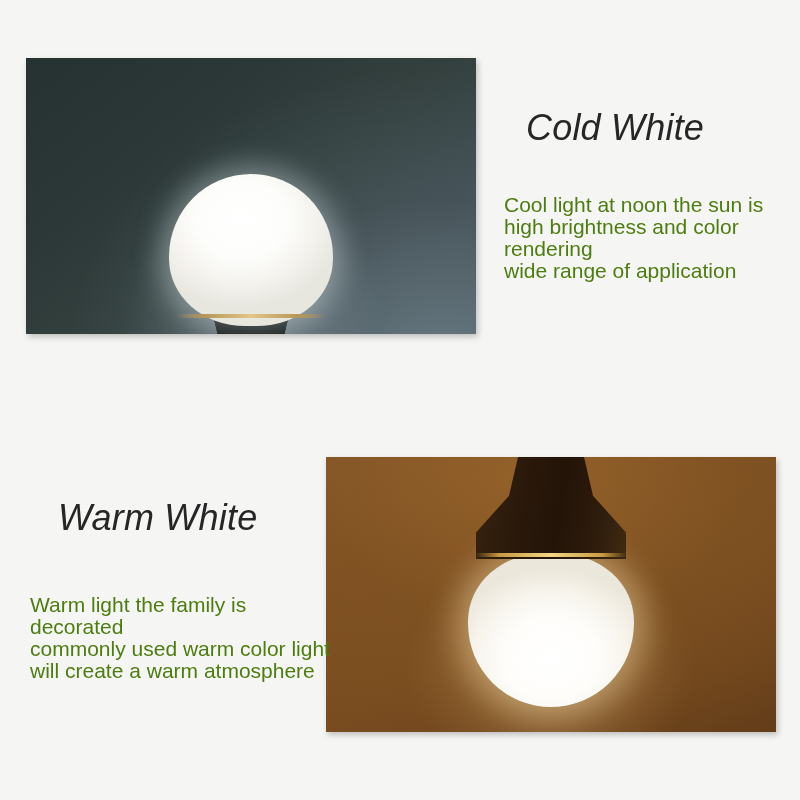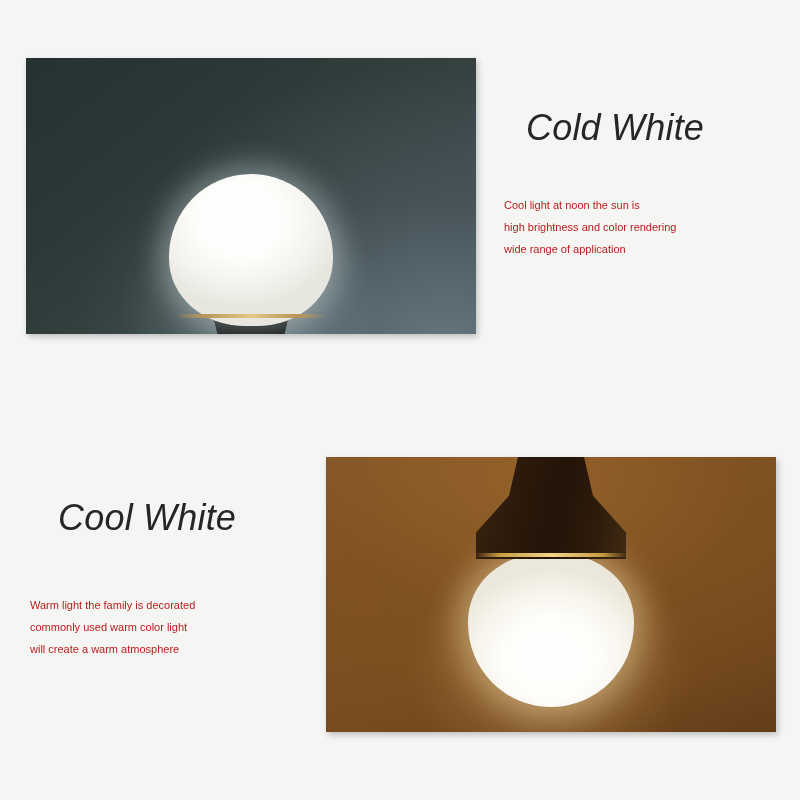--- a/index.html
+++ b/index.html
@@ -173,23 +173,23 @@
     letter-spacing: 0.2px;
     margin: 0;
     white-space: nowrap;
   }
   .block-cold .title { margin-left: 22px; }
   .block-warm .title { margin-left: 28px; }
 
   .body-copy {
     margin: 0;
     font-family: "Liberation Sans", sans-serif;
-    font-size: 11px;
+    font-size: 21px;
     line-height: 22px;
-    color: #b91c1c;
+    color: #4d7c0f;
     white-space: pre-line;
   }
   .block-cold .body-copy { margin-top: 46px; }
   .block-warm .body-copy { margin-top: 56px; }
 </style>
 </head>
 <body>
 
 <div class="page">
 
@@ -208,19 +208,19 @@
   </div>
 
   <div class="photo photo-warm">
     <div class="warm-halo"></div>
     <div class="warm-globe"></div>
     <div class="warm-base"></div>
     <div class="warm-rim"></div>
   </div>
 
   <div class="text-block block-warm">
-    <h2 class="title">Cool White</h2>
+    <h2 class="title">Warm White</h2>
     <p class="body-copy">Warm light the family is decorated
 commonly used warm color light
 will create a warm atmosphere</p>
   </div>
 
 </div>
 
 </body></html>

